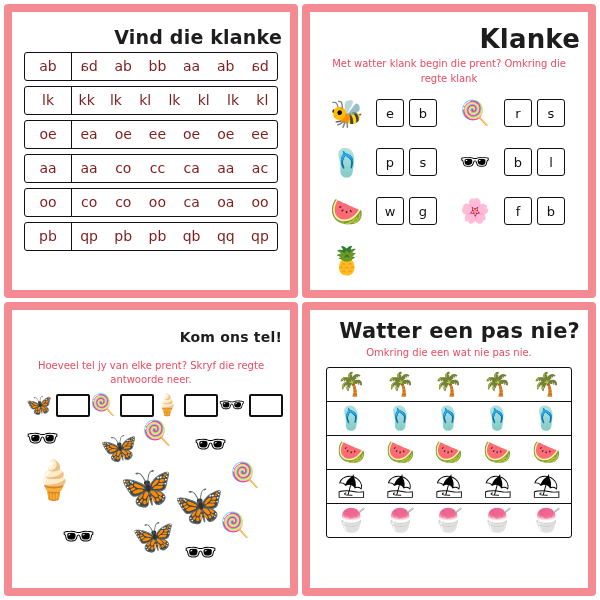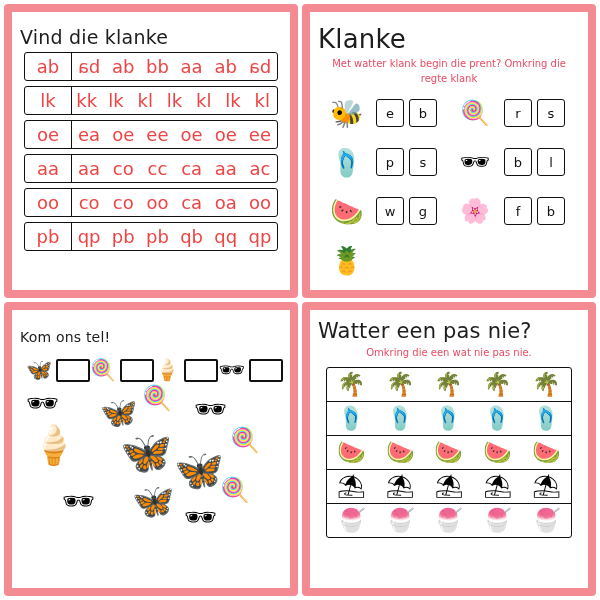--- a/index.html
+++ b/index.html
@@ -29,22 +29,22 @@
   }
   .sheet{
     position:relative;
     width:100%;height:100%;
     background:#ffffff;
     box-sizing:border-box;
     overflow:hidden;
     padding:6px 8px;
   }
   .title{
-    text-align:left;
-    font-weight:normal;
+    text-align:right;
+    font-weight:bold;
     color:#1d1d1d;
     letter-spacing:.2px;
     line-height:1.05;
   }
   .t1{font-size:19px;margin:10px 0 4px;}
   .t2{font-size:26px;margin:8px 0 4px;}
   .t3{font-size:14px;margin:14px 0 14px;}
   .t4{font-size:21px;margin:4px 0 4px;}
   .sub{
     text-align:center;
@@ -61,22 +61,22 @@
     align-items:stretch;
     border:1.6px solid #111;
     border-radius:3px;
     margin:0 4px 5px;
     height:27px;
     background:#fff;
   }
   .cell{
     flex:1 1 0;
     display:flex;align-items:center;justify-content:center;
-    font-size:18px;
-    color:#ef4444;
+    font-size:14px;
+    color:#7f1d1d;
     font-family:"DejaVu Sans", sans-serif;
   }
   .cell.lead{
     flex:0 0 46px;
     border-right:1.6px solid #111;
     font-weight:normal;
   }
   .cell.flip{transform:scaleX(-1);}
   
   .pickrow{
@@ -259,20 +259,21 @@
         <div class="pic">🍍</div>
         <div class="spacer"></div>
       </div>
 
     </div>
   </div>
 
   <div class="card">
     <div class="sheet">
       <div class="title t3">Kom ons tel!</div>
+      <div class="sub small">Hoeveel tel jy van elke prent? Skryf die regte antwoorde neer.</div>
 
       <div class="countrow">
         <div class="countitem">
           <div class="cicon">🦋</div>
           <div class="cbox"></div>
         </div>
         <div class="countitem">
           <div class="cicon">🍭</div>
           <div class="cbox"></div>
         </div>

